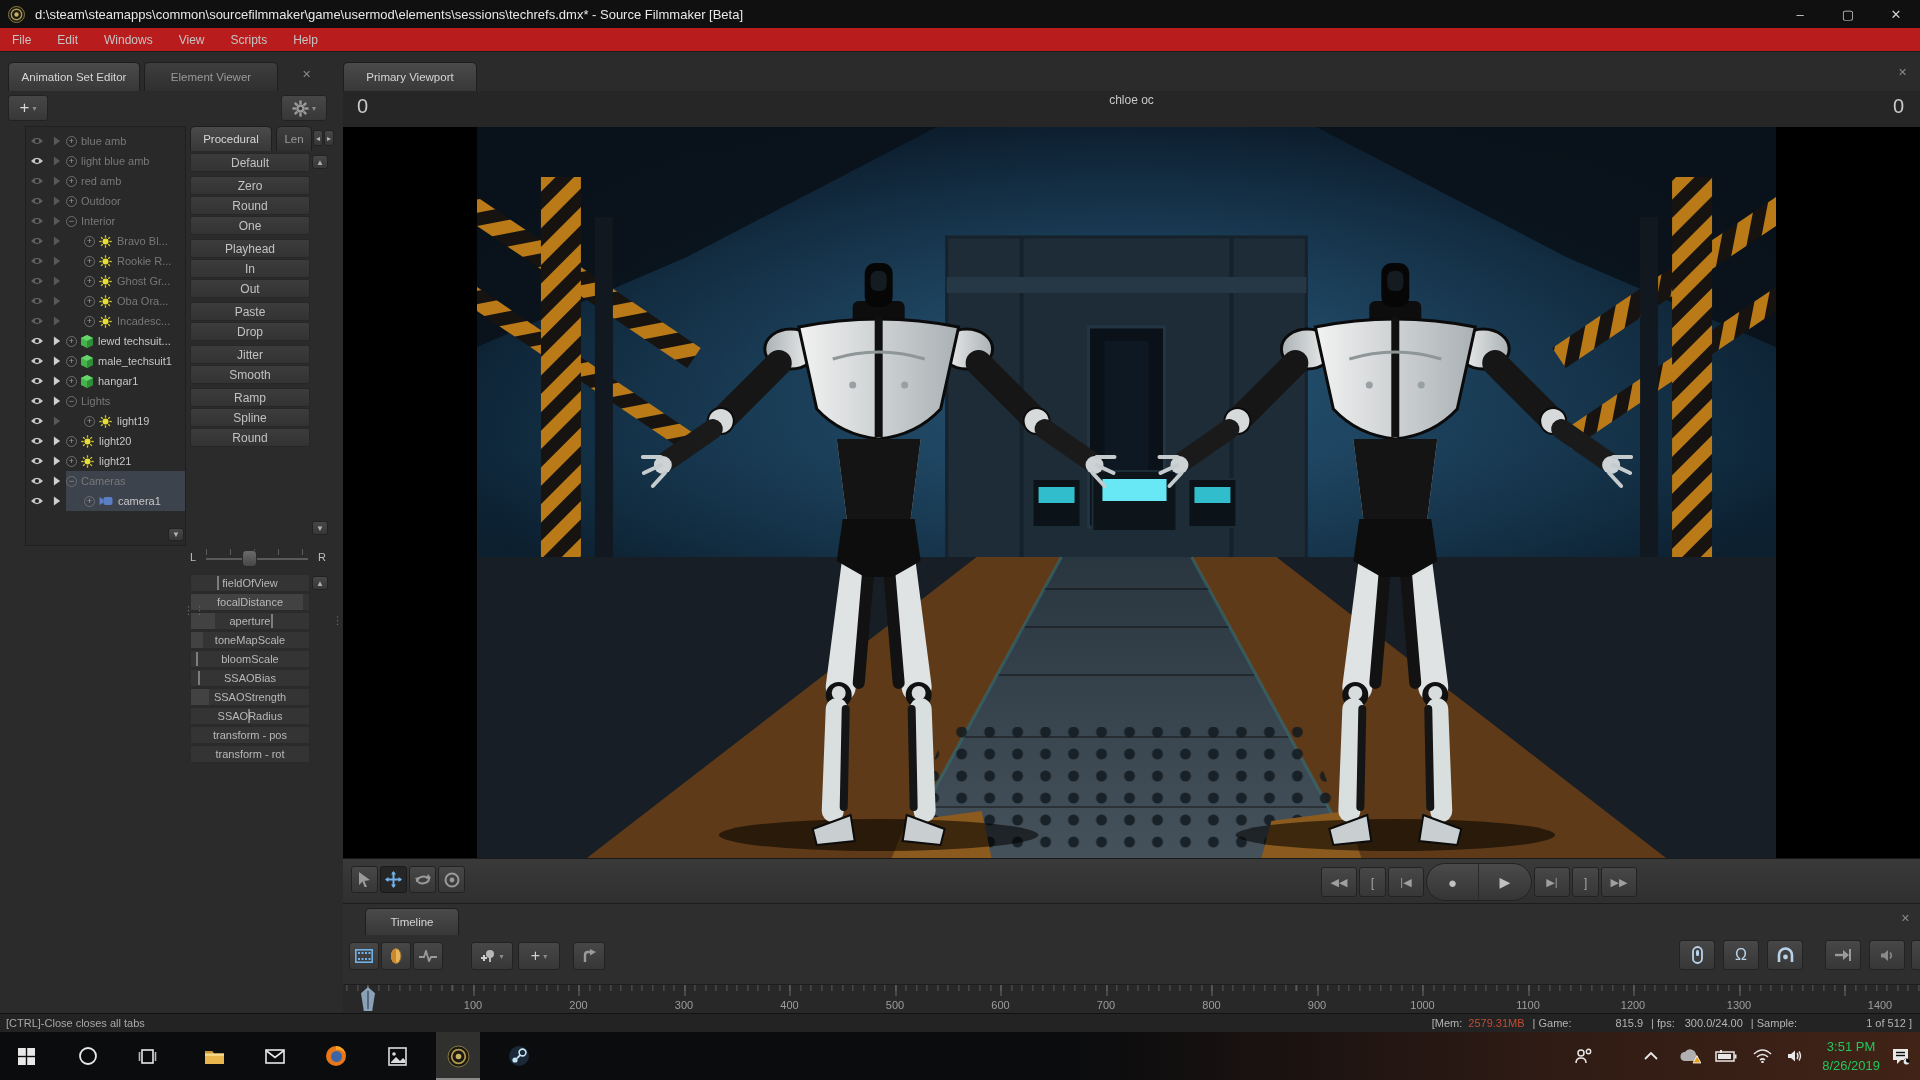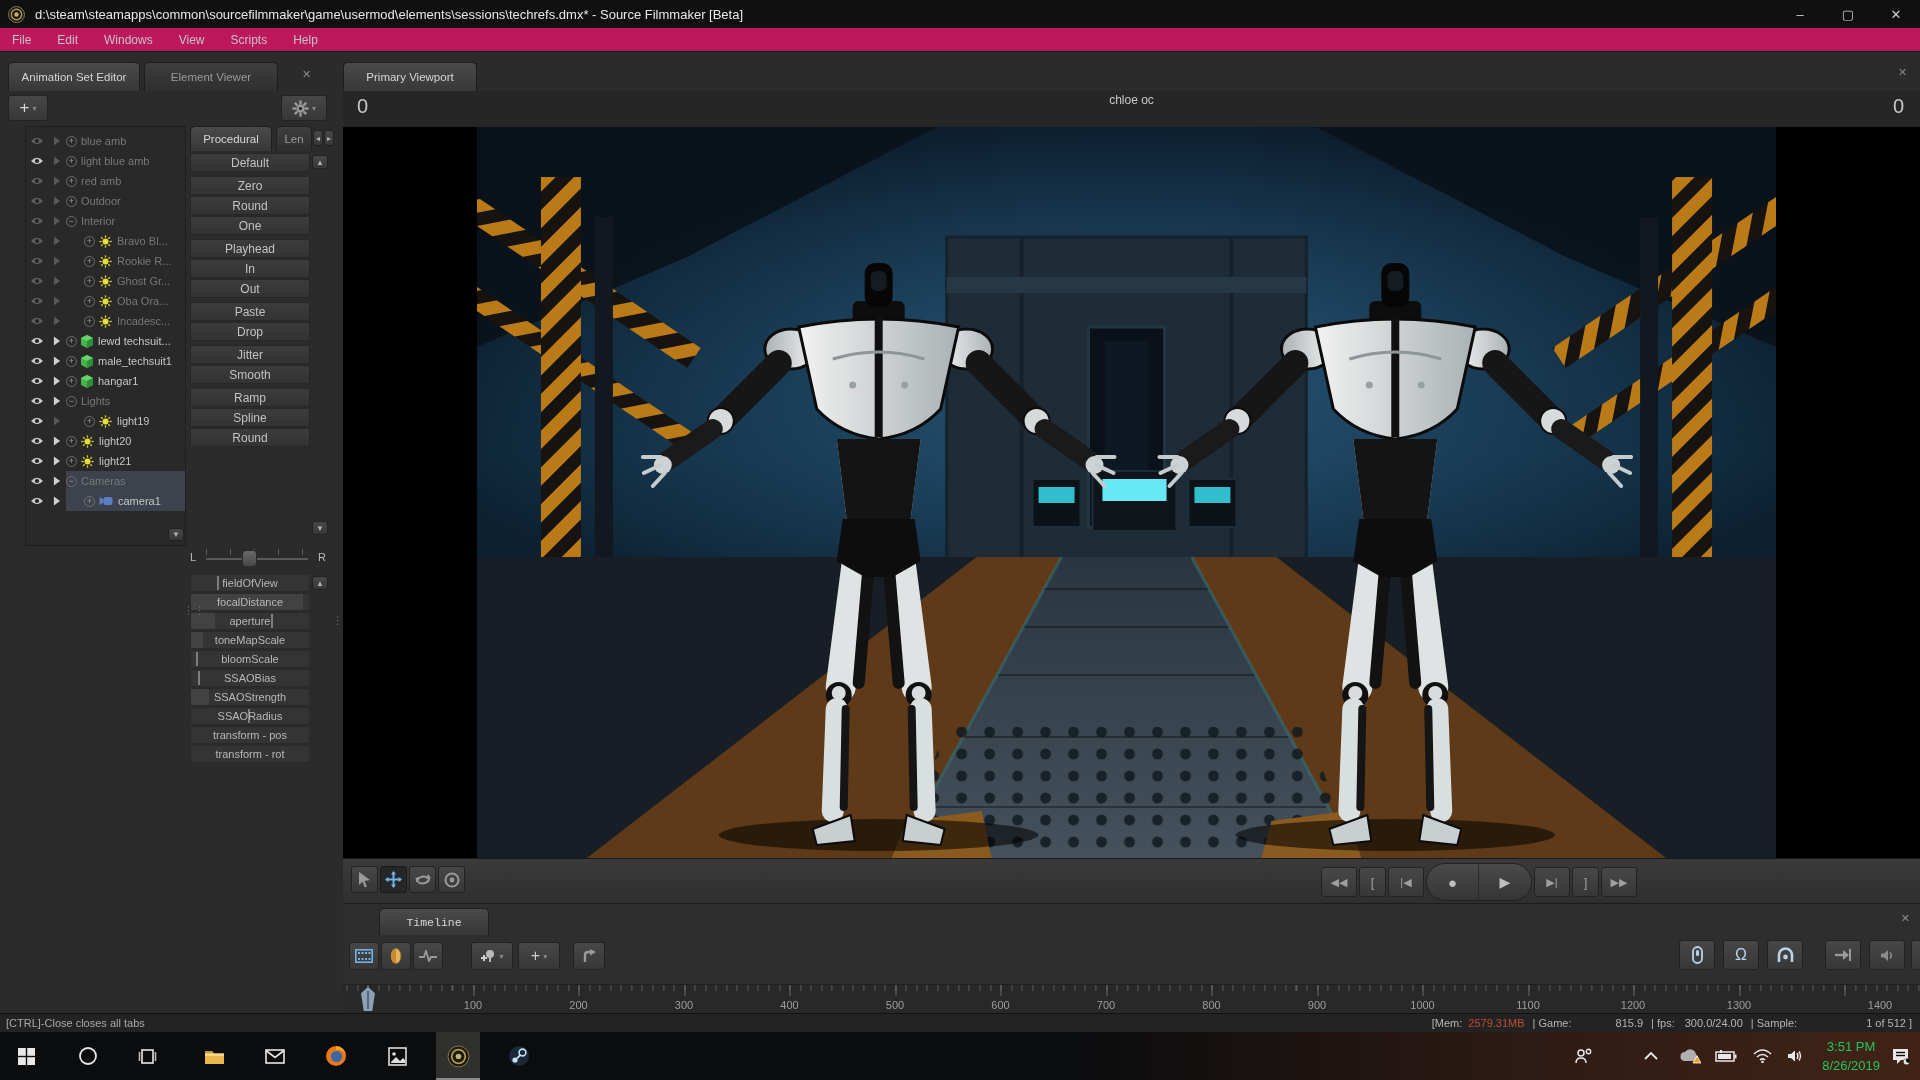--- a/index.html
+++ b/index.html
@@ -6,21 +6,21 @@
   html,body { background:#000; }
   body { font-family:"Liberation Sans", sans-serif; }
   .screen { position:relative; width:1920px; height:1080px; overflow:hidden; background:#2b2b2b; }
   .abs { position:absolute; }
 
   
   .titlebar { left:0; top:0; width:1920px; height:28px; background:#101010; display:flex; align-items:center; color:#e8e8e8; font-size:13px; }
   .titlebar .app-ico { margin:0 10px 0 8px; }
   .win-btns { position:absolute; right:0; top:0; height:28px; display:flex; }
   .win-btn { width:48px; height:28px; display:flex; align-items:center; justify-content:center; color:#cfcfcf; font-size:13px; }
-  .menubar { left:0; top:28px; width:1920px; height:24px; background:#be185d; border-bottom:1px solid #1b1b1b; display:flex; align-items:center; padding-left:12px; gap:26px; color:#c4c4c4; font-size:12px; }
+  .menubar { left:0; top:28px; width:1920px; height:24px; background:#b91c1c; border-bottom:1px solid #1b1b1b; display:flex; align-items:center; padding-left:12px; gap:26px; color:#c4c4c4; font-size:12px; }
 
   
   .tab { position:absolute; height:29px; background:linear-gradient(#3e3e3e,#2f2f2f); border:1px solid #1e1e1e; border-bottom:none; border-radius:5px 5px 0 0; color:#9a9a9a; font-size:11.5px; display:flex; align-items:center; justify-content:center; }
   .tab.active { background:linear-gradient(#4a4a4a,#383838); color:#d6d6d6; }
   .sbtn { background:linear-gradient(#474747,#373737); border:1px solid #222; border-radius:3px; color:#b0b0b0; display:flex; align-items:center; justify-content:center; }
   .dd-arrow { font-size:8px; color:#8a8a8a; margin-left:3px; }
   .close-x { color:#8a8a8a; font-size:11px; }
 
   
   .tree-panel { left:25px; top:126px; width:161px; height:420px; background:#292929; border:1px solid #1f1f1f; overflow:hidden; padding-top:4px; }
@@ -889,21 +889,21 @@
         <div class="half" style="font-size:14px;">▶</div>
       </div>
       <div class="sbtn pb-btn" style="width:36px;">▶|</div>
       <div class="sbtn pb-btn" style="width:27px; font-size:13px;">]</div>
       <div class="sbtn pb-btn" style="width:36px;">▶▶</div>
     </div>
 
   </div>
 
   <div class="abs timeline">
-    <div class="tab active" style="left:36px; top:4px; width:110px; height:27px; position:absolute;font-family:Liberation Mono, monospace;">Timeline</div>
+    <div class="tab active" style="left:22px; top:4px; width:94px; height:27px; position:absolute;">Timeline</div>
     <span class="abs close-x" style="right:10px; top:8px;">✕</span>
 
     <div class="sbtn tl-btn" style="left:6px; width:30px;">
       <svg width="18" height="14" viewBox="0 0 18 14">
           <rect x="0.8" y="0.8" width="16.4" height="12.4" fill="none" stroke="#6fb1e8" stroke-width="1.6"></rect>
           <g fill="#6fb1e8">
             <rect x="3" y="3" width="2" height="2"></rect>
             <rect x="6.5" y="3" width="2" height="2"></rect>
             <rect x="10" y="3" width="2" height="2"></rect>
             <rect x="13.5" y="3" width="2" height="2"></rect>

